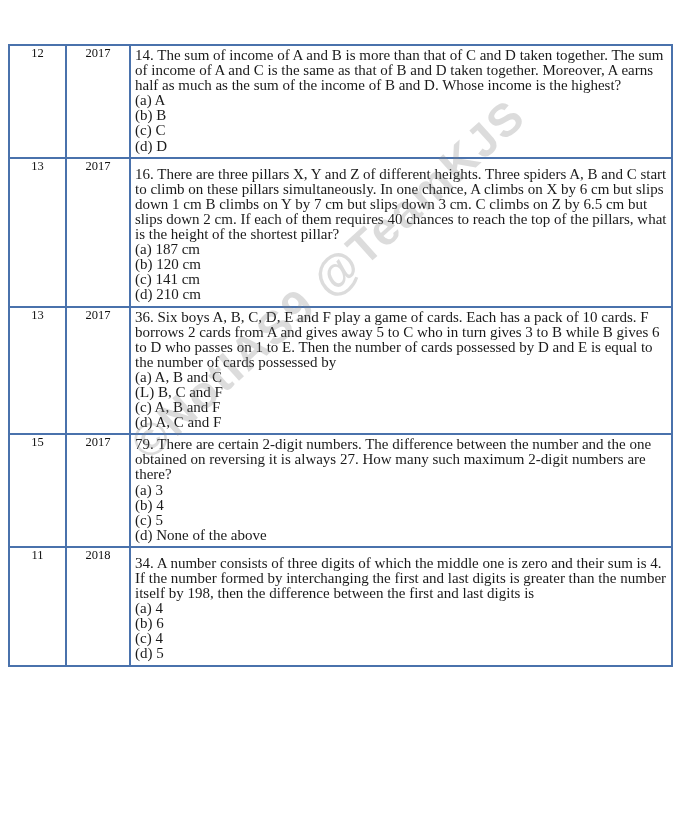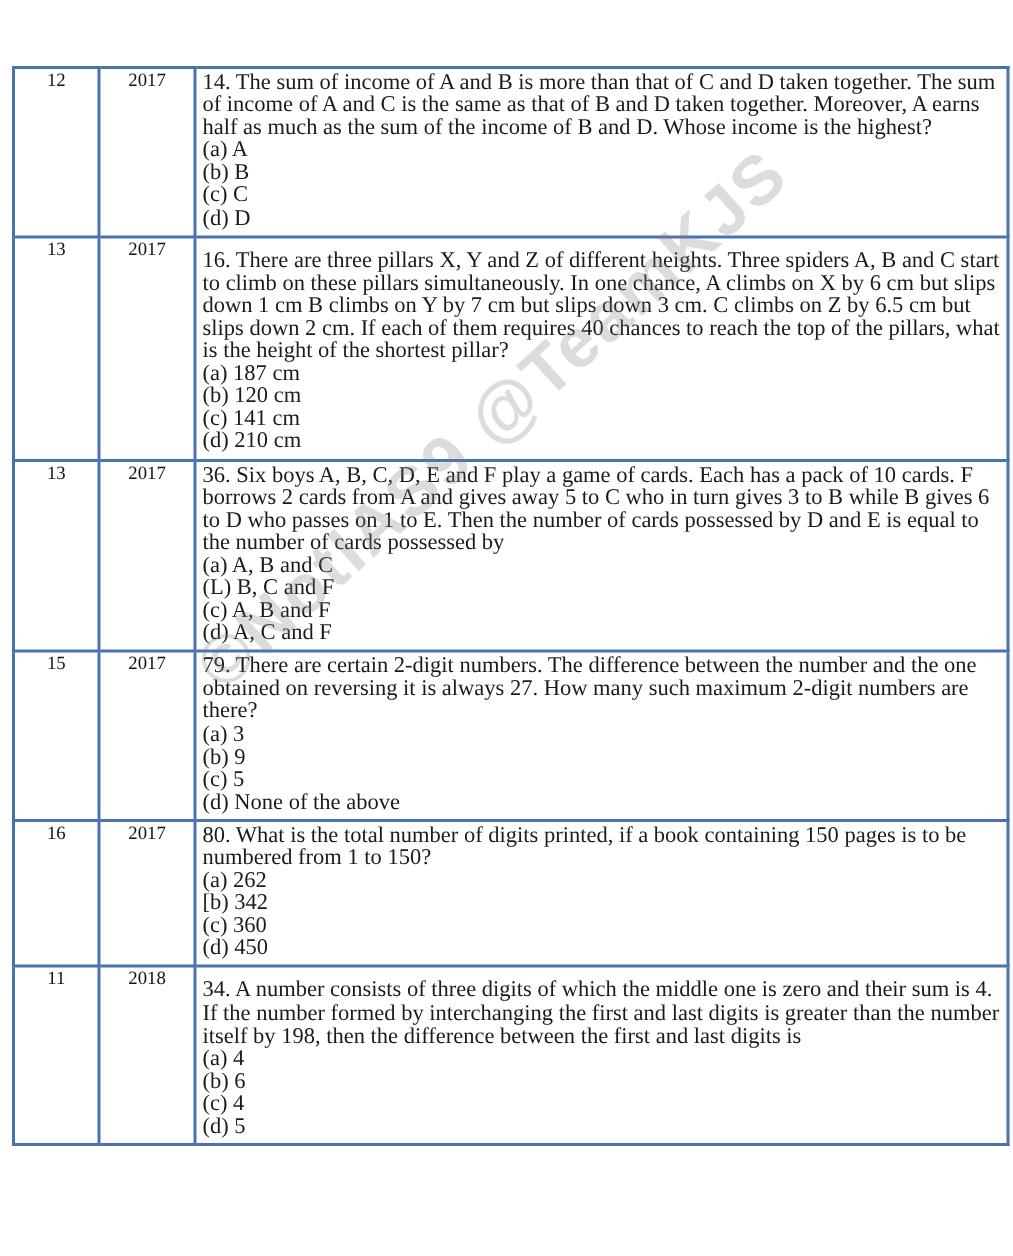--- a/index.html
+++ b/index.html
@@ -133,36 +133,23 @@
           </div>
         </td>
       </tr>
       <tr>
         <td class="col-sn">15</td>
         <td class="col-year">2017</td>
         <td class="col-q">
           <div class="qbody">
             <p class="qstem">79. There are certain 2-digit numbers. The difference between the number and the one obtained on reversing it is always 27. How many such maximum 2-digit numbers are there?</p>
             <p class="opt">(a) 3</p>
-            <p class="opt">(b) 9</p>
+            <p class="opt">(b) 4</p>
             <p class="opt">(c) 5</p>
             <p class="opt">(d) None of the above</p>
-          </div>
-        </td>
-      </tr>
-      <tr>
-        <td class="col-sn">16</td>
-        <td class="col-year">2017</td>
-        <td class="col-q">
-          <div class="qbody">
-            <p class="qstem">80. What is the total number of digits printed, if a book containing 150 pages is to be numbered from 1 to 150?</p>
-            <p class="opt">(a) 262</p>
-            <p class="opt">[b) 342</p>
-            <p class="opt">(c) 360</p>
-            <p class="opt">(d) 450</p>
           </div>
         </td>
       </tr>
       <tr>
         <td class="col-sn">11</td>
         <td class="col-year">2018</td>
         <td class="col-q">
           <div class="qbody">
             <div class="spacer-top"></div>
             <p class="qstem">34. A number consists of three digits of which the middle one is zero and their sum is 4. If the number formed by interchanging the first and last digits is greater than the number itself by 198, then the difference between the first and last digits is</p>

